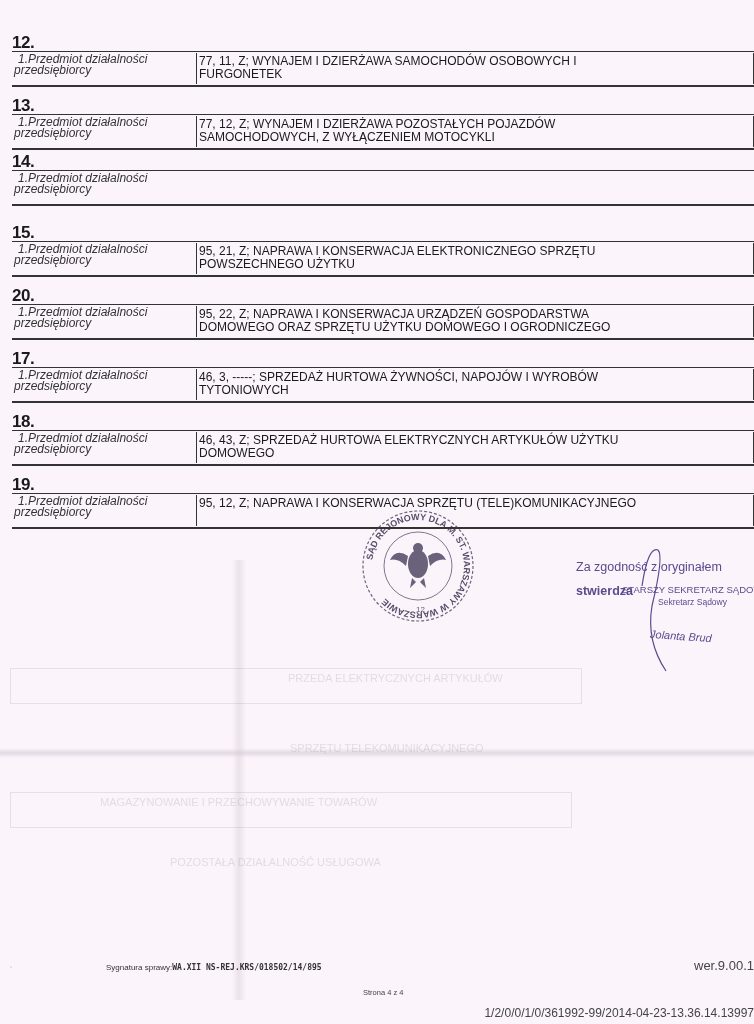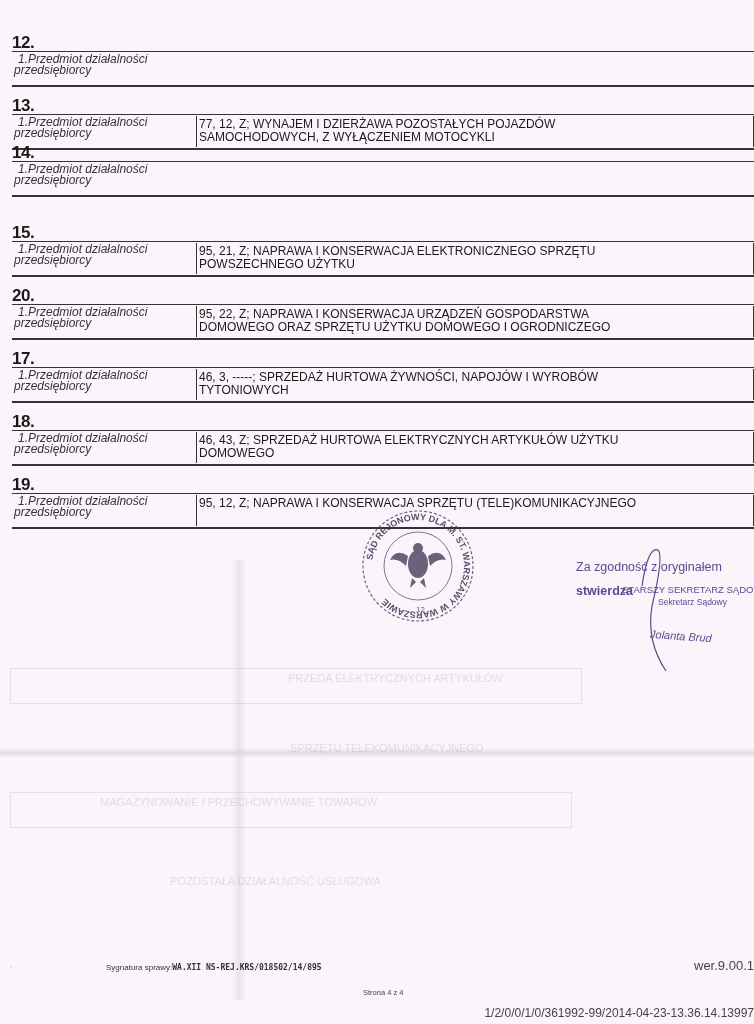--- a/index.html
+++ b/index.html
@@ -70,48 +70,52 @@
   <div class="fold-v"></div>
   <div class="fold-h"></div>
 
   <div>
     <div class="ghost-box" style="left:10px;top:668px;width:570px;height:34px;"></div>
     <div class="ghost-box" style="left:10px;top:792px;width:560px;height:34px;"></div>
     <div class="ghost-box" style="left:10px;top:966px;width:0;height:0;"></div>
     <div class="ghost" style="left:288px;top:672px;">PRZEDA ELEKTRYCZNYCH ARTYKUŁÓW</div>
     <div class="ghost" style="left:290px;top:742px;">SPRZĘTU TELEKOMUNIKACYJNEGO</div>
     <div class="ghost" style="left:100px;top:796px;">MAGAZYNOWANIE I PRZECHOWYWANIE TOWARÓW</div>
-    <div class="ghost" style="left:170px;top:875px;">POZOSTAŁA DZIAŁALNOŚĆ USŁUGOWA</div>
+    <div class="ghost" style="left:170px;top:856px;">POZOSTAŁA DZIAŁALNOŚĆ USŁUGOWA</div>
   </div>
 
   <div class="entry" style="top:34px;">
     <div class="entry-num">12.</div>
     <div class="entry-row">
       <div class="entry-label">
         <span class="l1">1.Przedmiot działalności</span>
         <span>przedsiębiorcy</span>
       </div>
+      <div class="entry-value">
+        <div>77, 11, Z; WYNAJEM I DZIERŻAWA SAMOCHODÓW OSOBOWYCH I</div>
+        <div>FURGONETEK</div>
+      </div>
     </div>
   </div>
 
   <div class="entry" style="top:97px;">
     <div class="entry-num">13.</div>
     <div class="entry-row">
       <div class="entry-label">
         <span class="l1">1.Przedmiot działalności</span>
         <span>przedsiębiorcy</span>
       </div>
       <div class="entry-value">
         <div>77, 12, Z; WYNAJEM I DZIERŻAWA POZOSTAŁYCH POJAZDÓW</div>
         <div>SAMOCHODOWYCH, Z WYŁĄCZENIEM MOTOCYKLI</div>
       </div>
     </div>
   </div>
 
-  <div class="entry" style="top:144px;text-decoration:underline;">
+  <div class="entry" style="top:153px;text-decoration:underline;">
     <div class="entry-num">14.</div>
     <div class="entry-row">
       <div class="entry-label">
         <span class="l1">1.Przedmiot działalności</span>
         <span>przedsiębiorcy</span>
       </div>
     </div>
   </div>
 
   <div class="entry" style="top:224px;">

